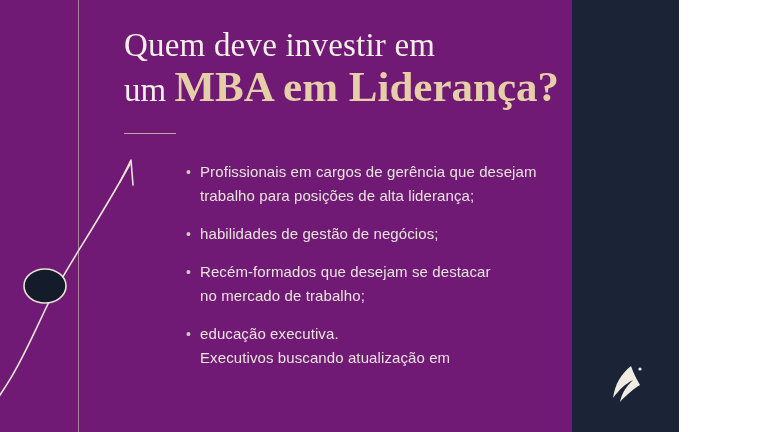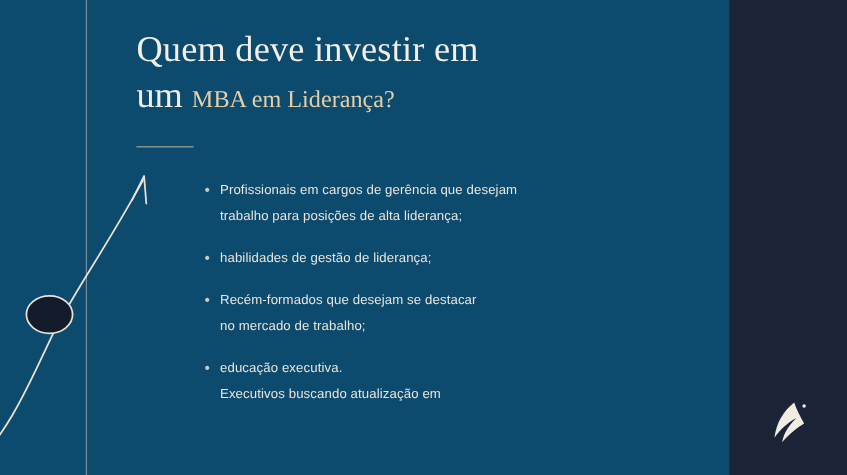--- a/index.html
+++ b/index.html
@@ -8,23 +8,23 @@
   }
   body {
     width: 770px;
     height: 432px;
     overflow: hidden;
     background: #ffffff;
     font-family: "Liberation Sans", sans-serif;
   }
   .slide {
     position: relative;
-    width: 770px;
+    width: 679px;
     height: 432px;
-    background: #0c4a6e;
+    background: #701a75;
     overflow: hidden;
   }
   
   .right-panel {
     position: absolute;
     top: 0;
     right: 0;
     width: 107px;
     height: 432px;
     background: #1b2436;
@@ -66,23 +66,23 @@
   .title-line-2 {
     font-family: "Liberation Serif", serif;
     font-size: 33px;
     line-height: 44px;
     font-weight: 400;
     color: #f3efe7;
     white-space: nowrap;
   }
   .title-accent {
     font-family: "Liberation Serif", serif;
-    font-weight: 400;
+    font-weight: 700;
     color: #e6cfa8;
-    font-size: 22px;
+    font-size: 43px;
   }
   
   .divider {
     position: absolute;
     left: 124px;
     top: 133px;
     width: 52px;
     height: 1px;
     background: rgba(230, 207, 168, 0.75);
   }
@@ -102,21 +102,21 @@
     flex: 0 0 auto;
     width: 14px;
     color: #cfcabf;
     font-size: 14px;
     line-height: 24px;
     text-align: left;
   }
   .bullet-text {
     flex: 1 1 auto;
     color: #e8e4dc;
-    font-size: 12px;
+    font-size: 15px;
     line-height: 24px;
     letter-spacing: 0.1px;
   }
   
   .logo {
     position: absolute;
     right: 36px;
     bottom: 28px;
     width: 34px;
     height: 40px;
@@ -150,21 +150,21 @@
       <div class="bullet-dot">•</div>
       <div class="bullet-text">
         <div>Profissionais em cargos de gerência que desejam</div>
         <div>trabalho para posições de alta liderança;</div>
       </div>
     </div>
 
     <div class="bullet-item">
       <div class="bullet-dot">•</div>
       <div class="bullet-text">
-        <div>habilidades de gestão de liderança;</div>
+        <div>habilidades de gestão de negócios;</div>
       </div>
     </div>
 
     <div class="bullet-item">
       <div class="bullet-dot">•</div>
       <div class="bullet-text">
         <div>Recém-formados que desejam se destacar</div>
         <div>no mercado de trabalho;</div>
       </div>
     </div>

